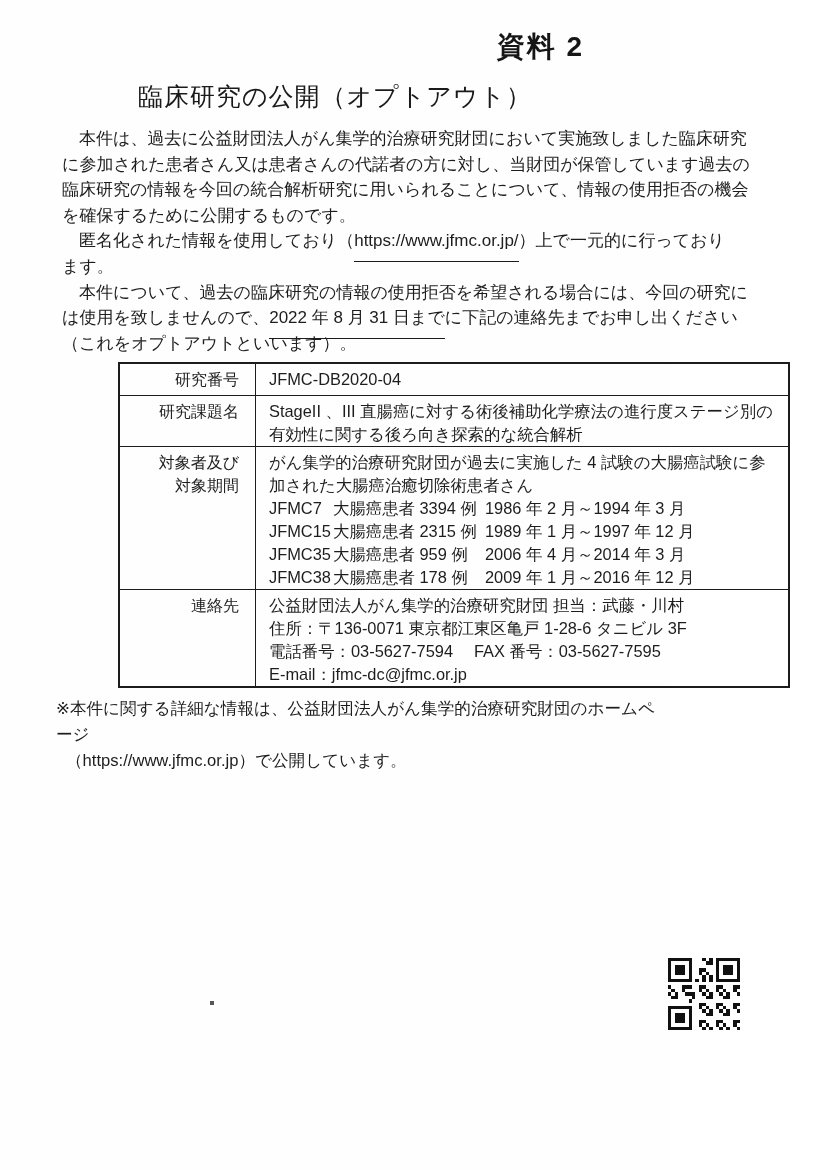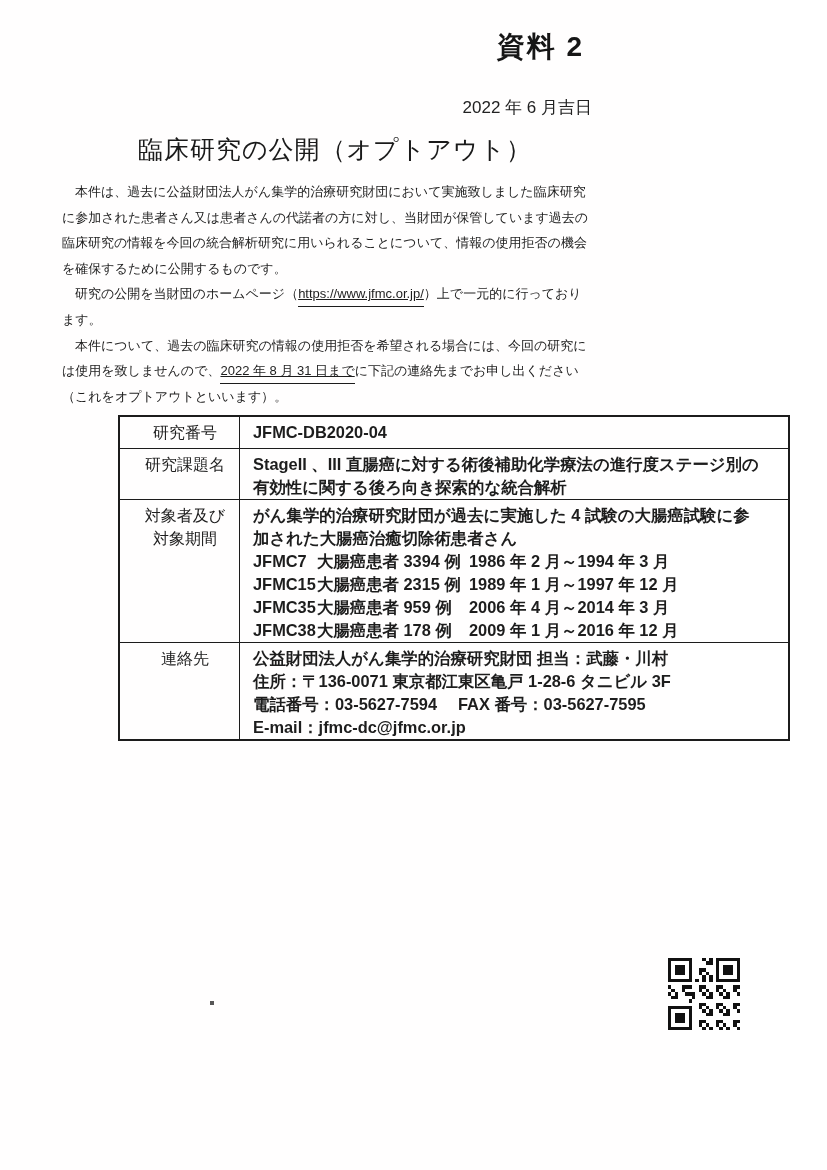--- a/index.html
+++ b/index.html
@@ -32,57 +32,55 @@
     margin:14px 0 0 0;
     text-align:center;
     font-size:25px;
     font-weight:500;
     letter-spacing:1px;
     color:#1a1a1a;
   }
   .body-text{
     margin:13px 0 0 62px;
     width:712px;
-    font-size:13px;
+    font-size:17px;
     line-height:25.6px;
     text-align:justify;
     color:#1d1d1d;
   }
   .para{margin:0;white-space:pre-line;}
   .underline{
     border-bottom:1.6px solid #1c1c1c;
-    padding-bottom:5px;
-    text-decoration:underline;
+    padding-bottom:11px;
   }
   table.info-table{
     margin:6px 0 0 118px;
     width:672px;
     border-collapse:collapse;
     border:2px solid #1c1c1c;
     font-size:16.4px;
     line-height:23px;
     color:#1d1d1d;
     table-layout:fixed;
   }
   table.info-table th{
     width:108px;
     border:1.4px solid #1c1c1c;
     font-weight:400;
-    text-align:center;
+    text-align:right;
     vertical-align:top;
-    padding:4px 0 4px 11px;
+    padding:4px 16px 4px 11px;
     font-size:16px;
     white-space:pre;
     margin-left:48px;
   }
   table.info-table td{
     border:1.4px solid #1c1c1c;
     vertical-align:top;
     padding:4px 8px 0 13px;
-    font-weight:bold;
   }
   .pre{white-space:pre-line;}
   .trial{display:flex;}
   .t-name{width:64px;flex:none;}
   .t-pat{width:152px;flex:none;}
   .t-per{flex:auto;}
   .footnote{
     margin:8px 0 0 56px;
     font-size:16.6px;
     line-height:26px;
@@ -106,30 +104,29 @@
     opacity:.85;
   }
 </style>
 </head>
 <body>
 
 <div class="page">
 
   <div class="doc-tag">資料 2</div>
 
-  <div class="doc-date">2022 年 6 月吉日</div>
 
   <h1 class="doc-title">臨床研究の公開（オプトアウト）</h1>
 
   <div class="body-text">
     <p class="para">　本件は、過去に公益財団法人がん集学的治療研究財団において実施致しました臨床研究
 に参加された患者さん又は患者さんの代諾者の方に対し、当財団が保管しています過去の
 臨床研究の情報を今回の統合解析研究に用いられることについて、情報の使用拒否の機会
 を確保するために公開するものです。</p>
-    <p class="para"><span>　研究の公開を当財団のホームページ（</span><span class="underline">https://www.jfmc.or.jp/</span><span>）上で一元的に行っており
+    <p class="para"><span>　匿名化された情報を使用しており（</span><span class="underline">https://www.jfmc.or.jp/</span><span>）上で一元的に行っており
 ます。</span></p>
     <p class="para"><span>　本件について、過去の臨床研究の情報の使用拒否を希望される場合には、今回の研究に
 は使用を致しませんので、</span><span class="underline">2022 年 8 月 31 日まで</span><span>に下記の連絡先までお申し出ください
 （これをオプトアウトといいます）。</span></p>
   </div>
 
   <table class="info-table">
     <tbody>
         <tr>
       <th>研究番号</th>
@@ -171,20 +168,24 @@
     <tr>
       <th>連絡先</th>
       <td class="pre">公益財団法人がん集学的治療研究財団  担当：武藤・川村
 住所：〒136-0071  東京都江東区亀戸 1-28-6  タニビル 3F
 電話番号：03-5627-7594　 FAX 番号：03-5627-7595
 E-mail：jfmc-dc@jfmc.or.jp</td>
     </tr>
   </tbody>
     </table>
 
+  <div class="footnote">
+    <div>※本件に関する詳細な情報は、公益財団法人がん集学的治療研究財団のホームページ</div>
+    <div class="fn-line2">（https://www.jfmc.or.jp）で公開しています。</div>
+  </div>
 
   <svg class="qr" viewBox="0 0 21 21" shape-rendering="crispEdges" aria-hidden="true">
       <rect x="0" y="0" width="1" height="1" fill="#111"></rect>
       <rect x="1" y="0" width="1" height="1" fill="#111"></rect>
       <rect x="2" y="0" width="1" height="1" fill="#111"></rect>
       <rect x="3" y="0" width="1" height="1" fill="#111"></rect>
       <rect x="4" y="0" width="1" height="1" fill="#111"></rect>
       <rect x="5" y="0" width="1" height="1" fill="#111"></rect>
       <rect x="6" y="0" width="1" height="1" fill="#111"></rect>
       <rect x="10" y="0" width="1" height="1" fill="#111"></rect>

